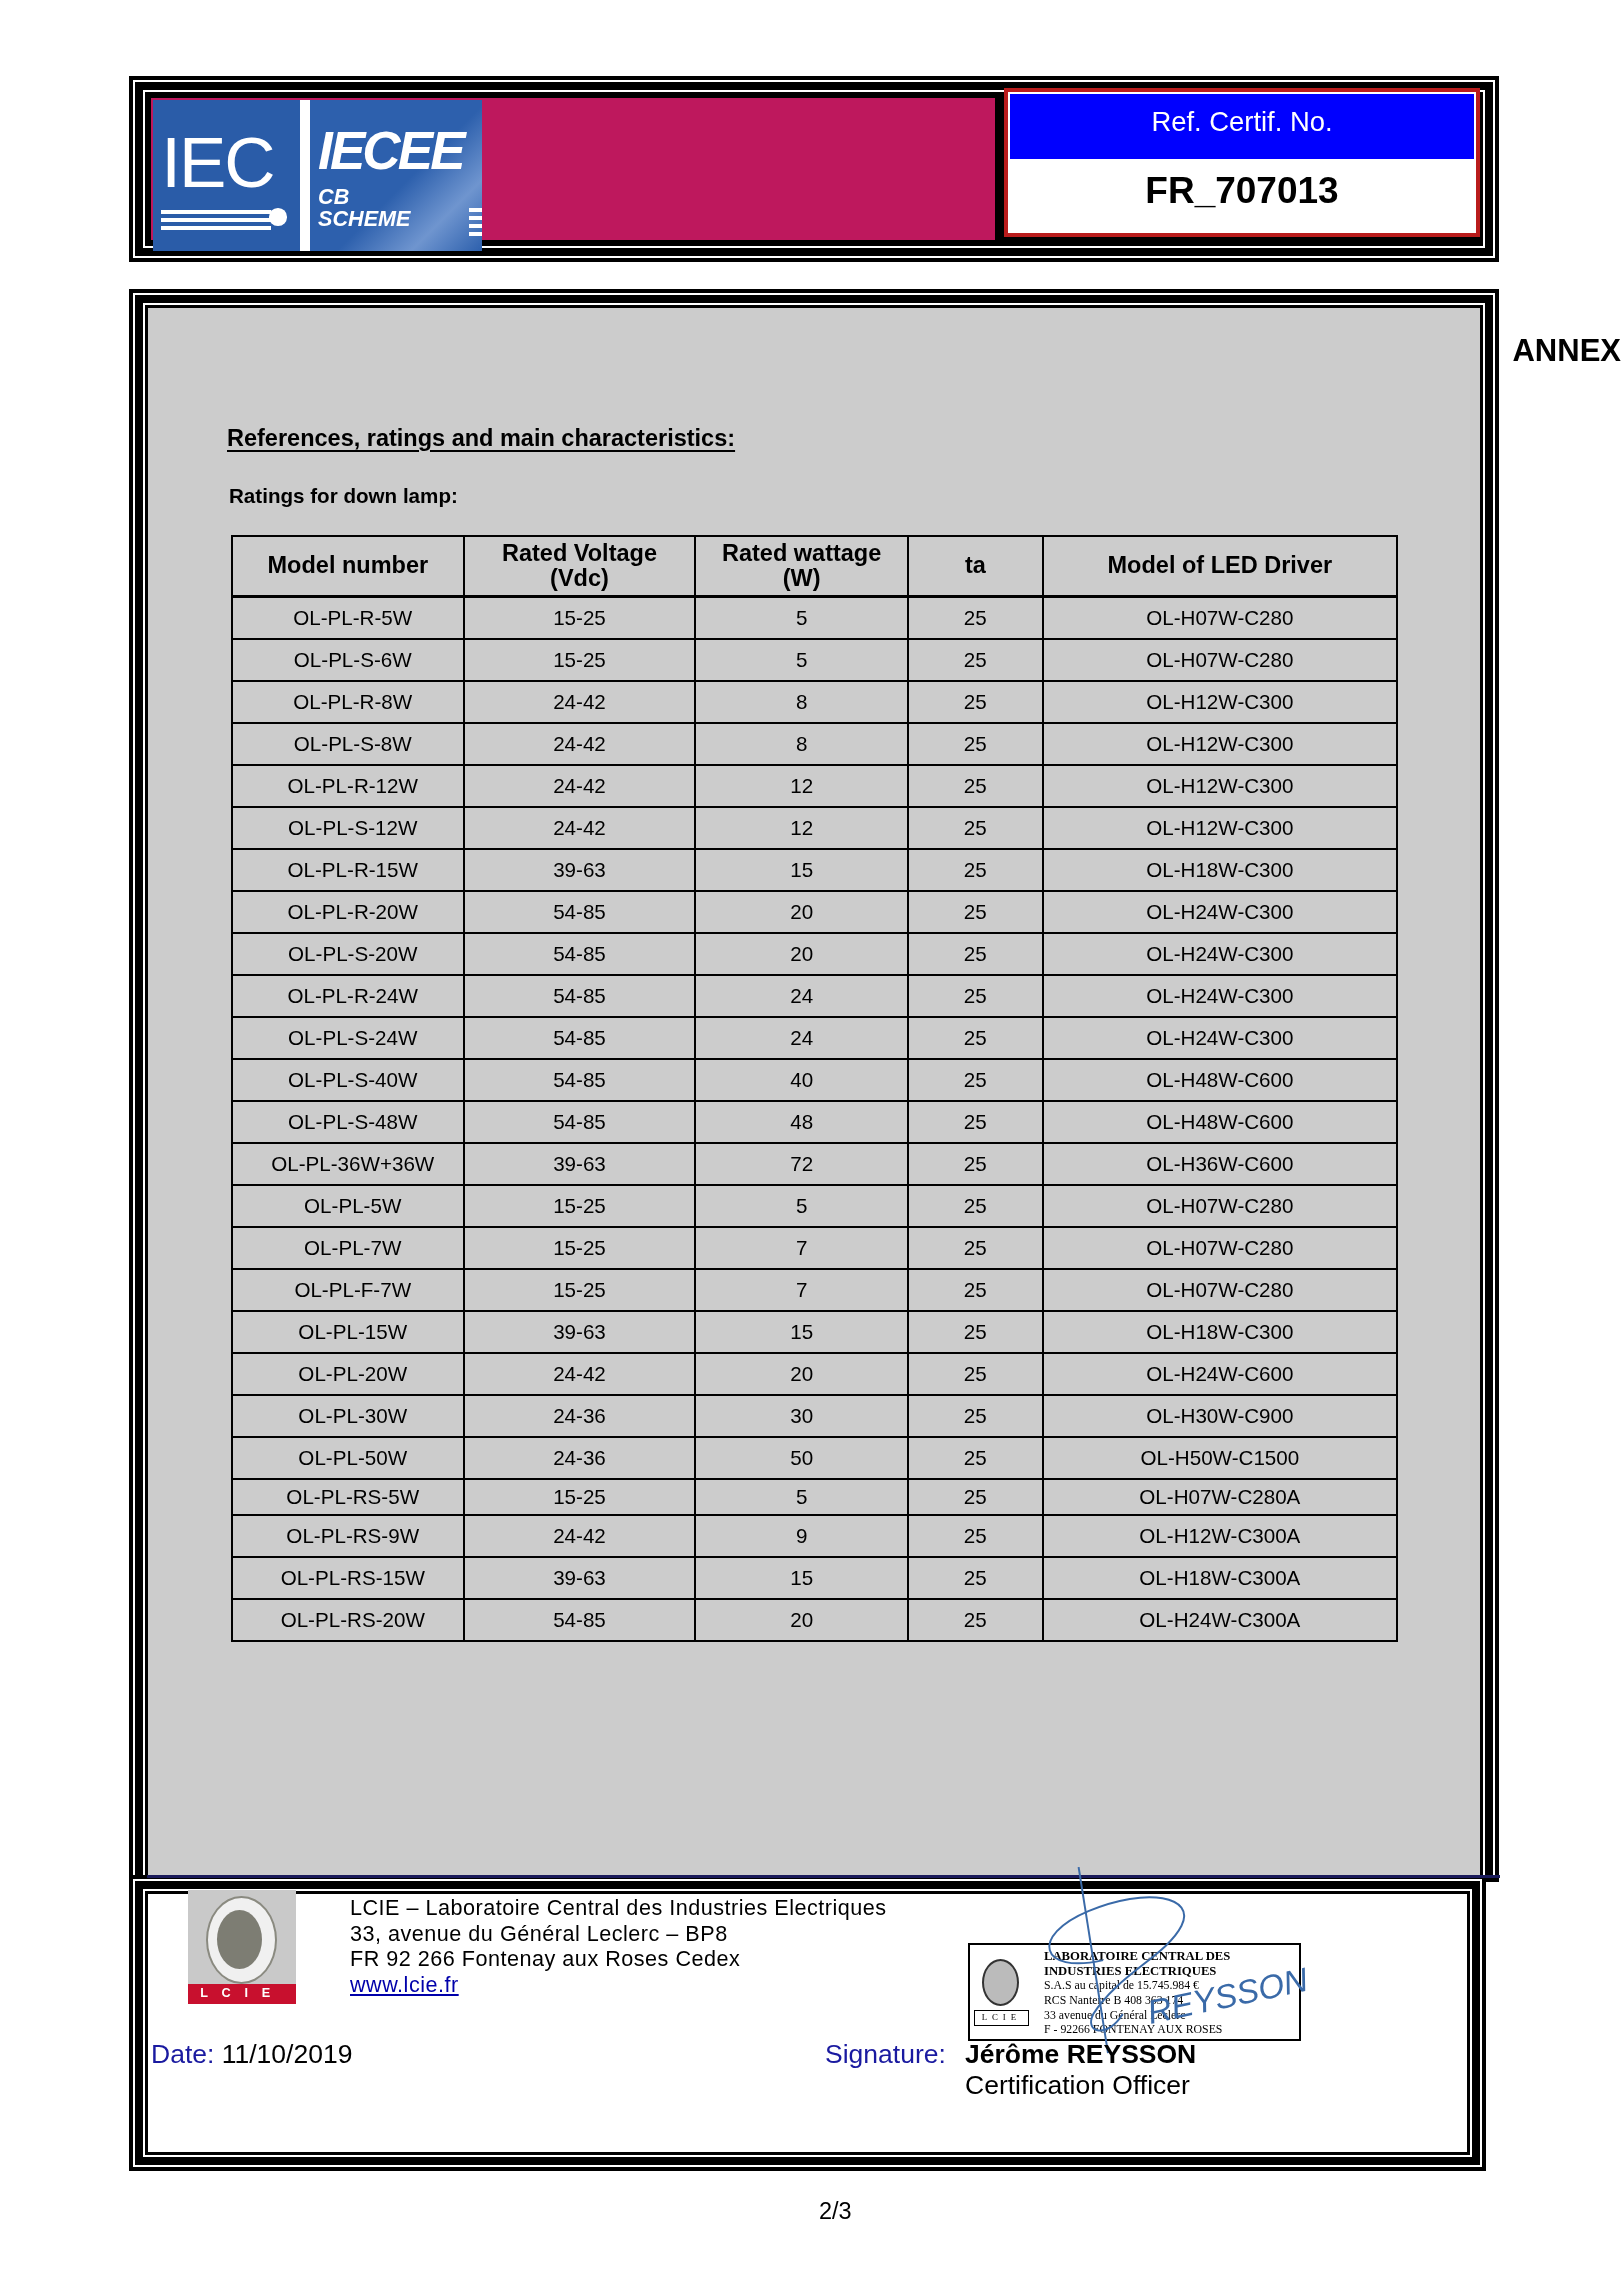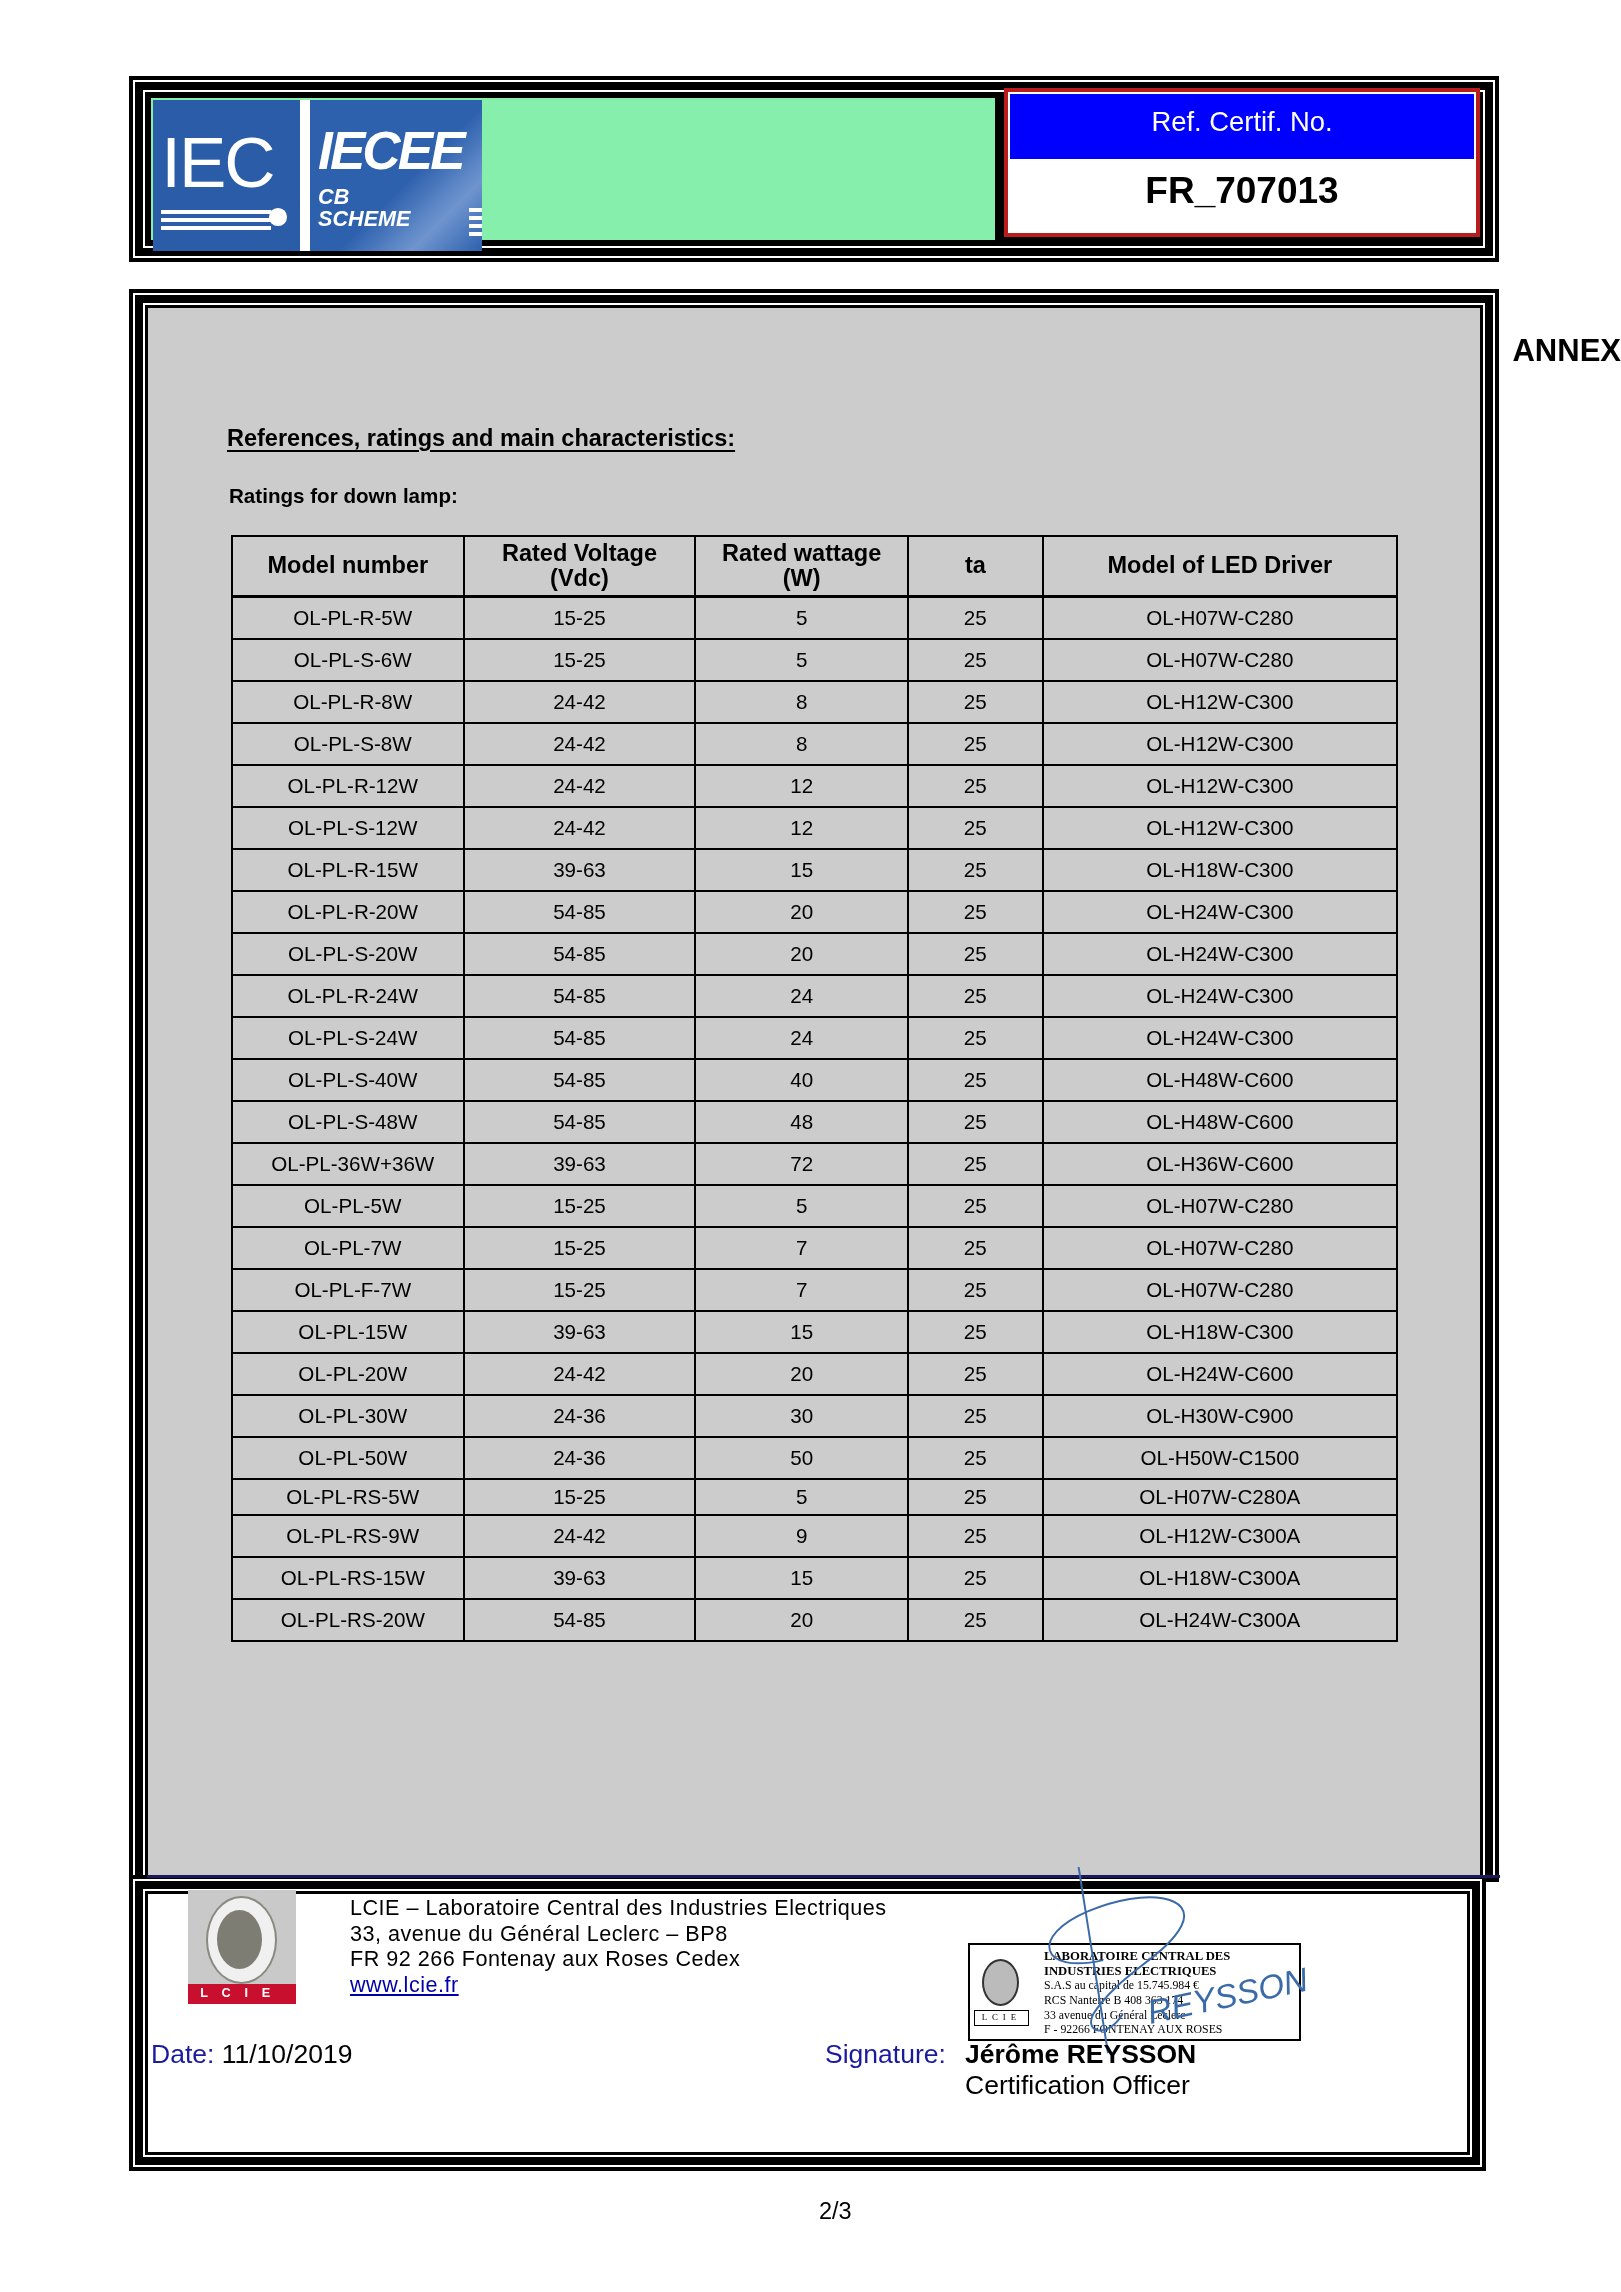--- a/index.html
+++ b/index.html
@@ -11,21 +11,21 @@
   .frame .l1 { position:absolute; left:3.9px; top:3.9px; right:3.9px; bottom:3.9px; background:#fff; }
   .frame .l2 { position:absolute; left:5.9px; top:5.9px; right:5.9px; bottom:5.9px; background:#000; }
   .frame .l3 { position:absolute; left:13.7px; top:13.7px; right:13.7px; bottom:13.7px; background:#fff; }
   .frame .l4 { position:absolute; left:15.7px; top:15.7px; right:15.7px; bottom:15.7px; background:#000; }
   .frame .inner { position:absolute; left:18.6px; top:18.6px; right:18.6px; bottom:18.6px; background:#fff; }
 
   
   #hdr { left:129px; top:76px; width:1370px; height:186px; }
   #hdr .inner { background:#000; }
   .hdr-left { position:absolute; left:18.6px; top:18.6px; width:851px; height:149px; background:#000; }
-  .hdr-left-in { position:absolute; left:3.9px; top:3.9px; right:3.9px; bottom:3.9px; background:#86efac; }
+  .hdr-left-in { position:absolute; left:3.9px; top:3.9px; right:3.9px; bottom:3.9px; background:#be185d; }
   .logo { position:absolute; left:2px; top:2px; width:329px; height:151px; background:#2a5ca8; display:flex; }
   .logo-iec { width:147px; height:100%; position:relative; }
   .logo-sep { width:9.8px; height:100%; background:#fff; }
   .logo-iecee { flex:1; position:relative; background:linear-gradient(135deg,#2d60ad 55%,#6f95cf 78%,#2d60ad 100%); }
   .logo-iec .txt { position:absolute; left:7.8px; top:21.6px; color:#fff; font-size:71px; font-family:"Liberation Sans", sans-serif; letter-spacing:-2px; }
   .logo-iec .bars { position:absolute; left:7.8px; top:110px; width:110px; }
   .logo-iec .bars div { height:3.9px; background:#fff; margin-bottom:3.9px; }
   .logo-iec .dot { position:absolute; left:116px; top:108px; width:17.6px; height:17.6px; border-radius:50%; background:#fff; }
   .logo-iecee .t1 { position:absolute; left:7.8px; top:19.6px; color:#fff; font-size:53px; font-weight:bold; font-style:italic; letter-spacing:-2.9px; }
   .logo-iecee .t2 { position:absolute; left:7.8px; top:86px; color:#fff; font-size:21.6px; font-weight:bold; font-style:italic; line-height:21.6px; }

